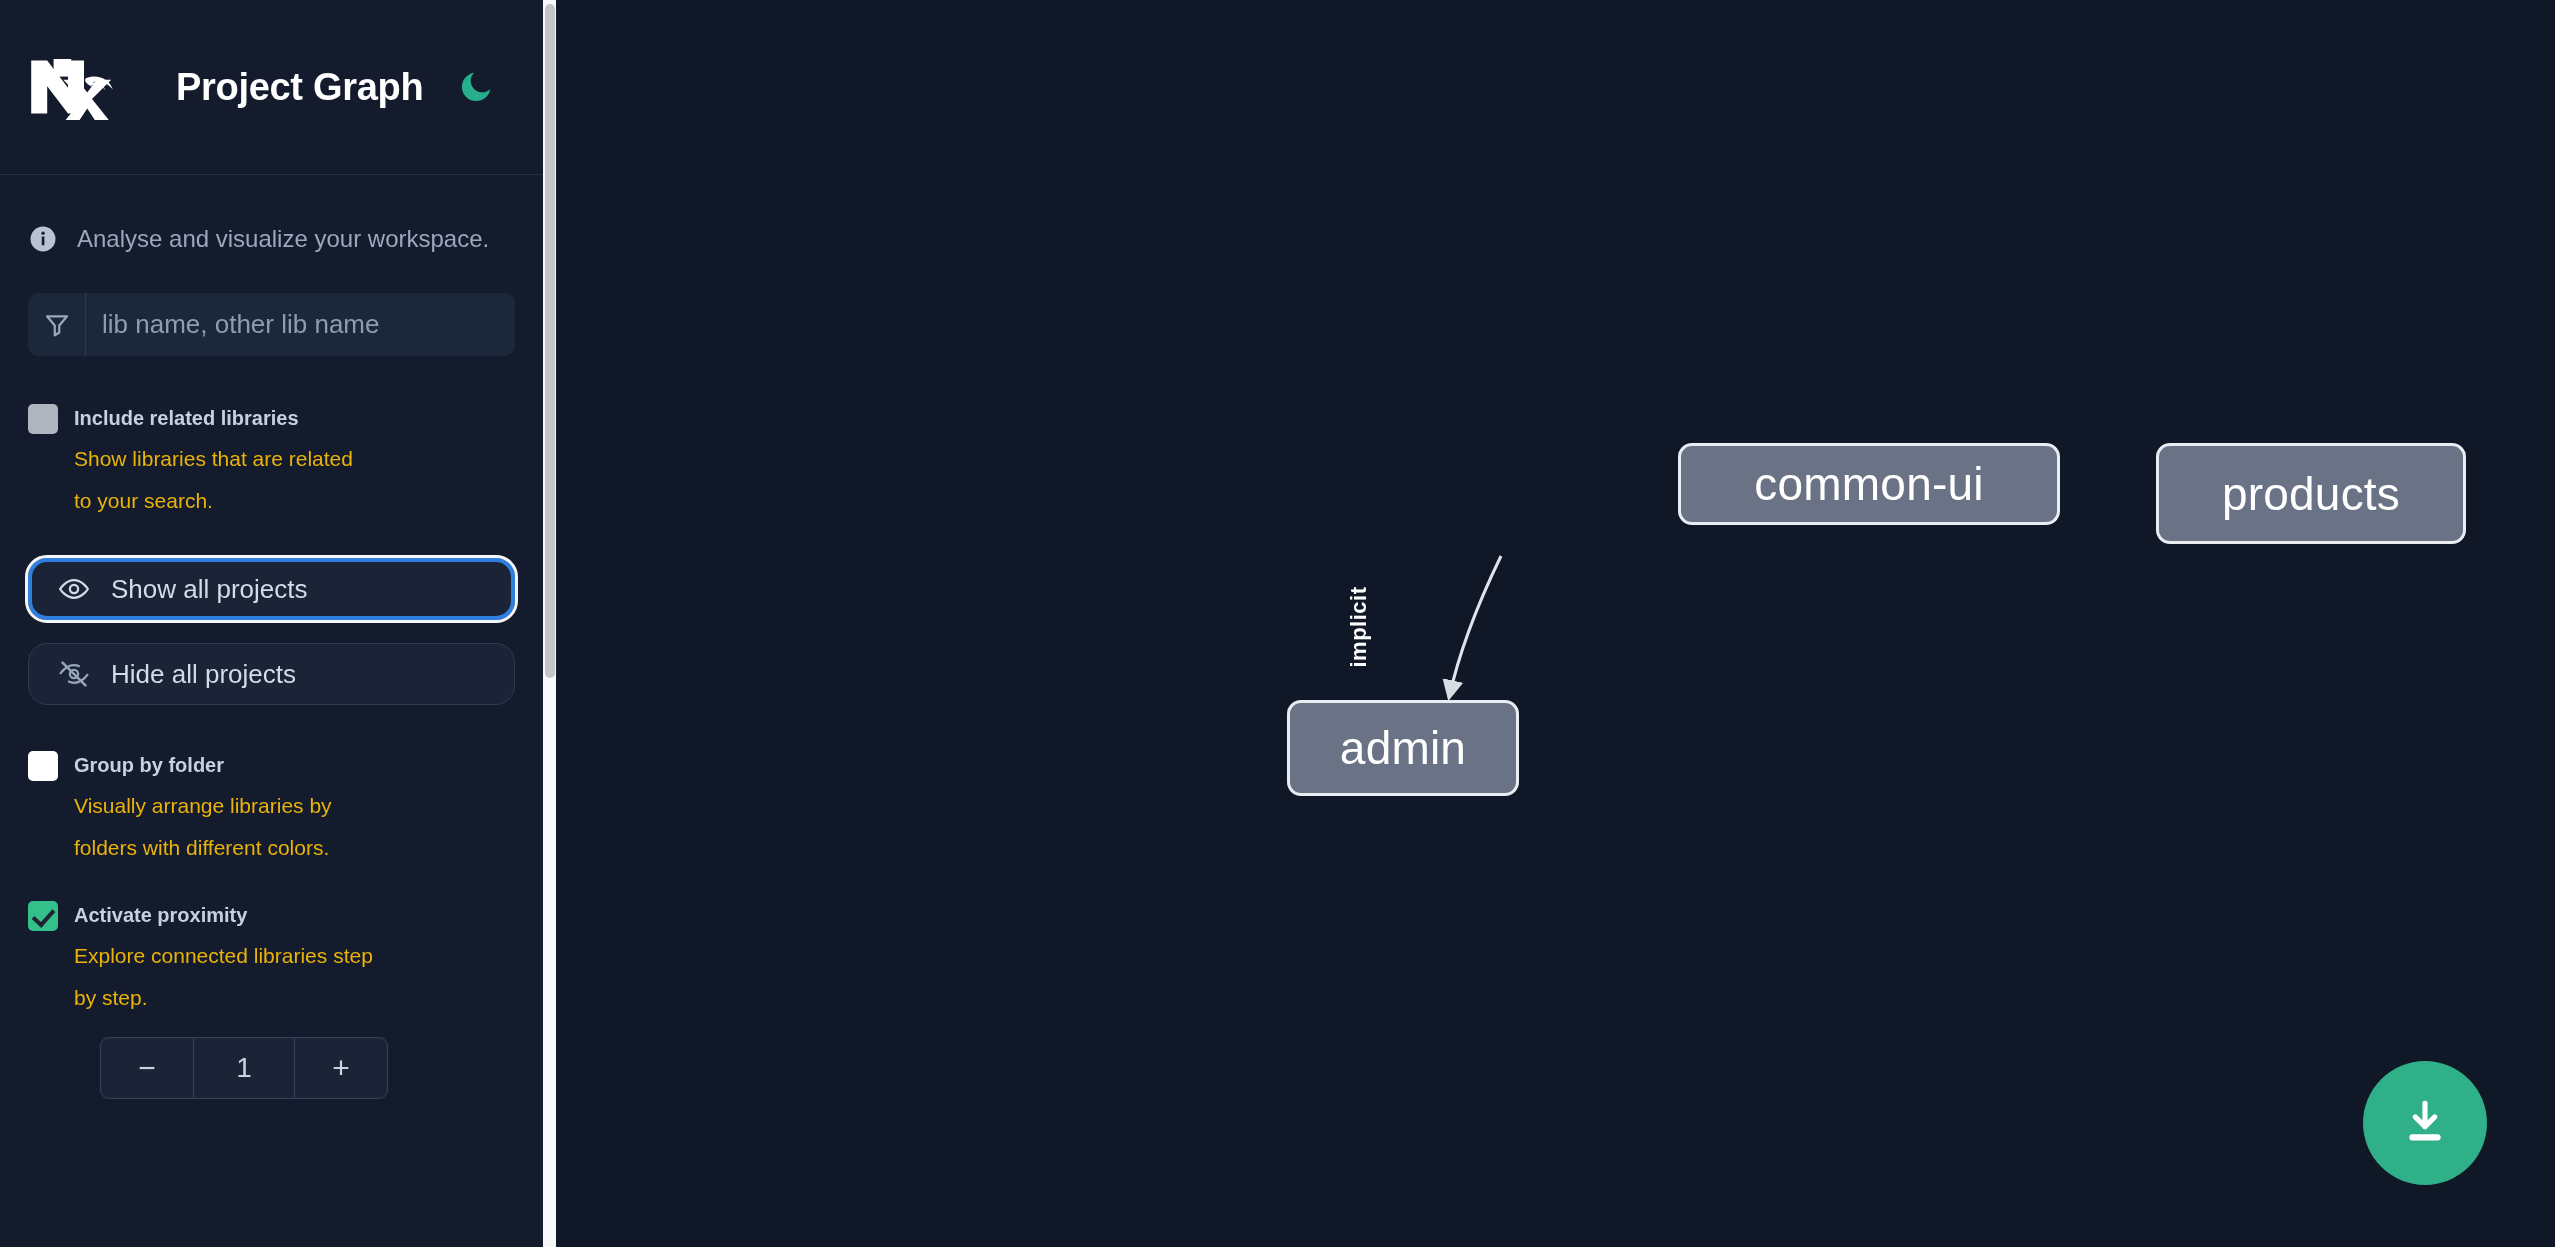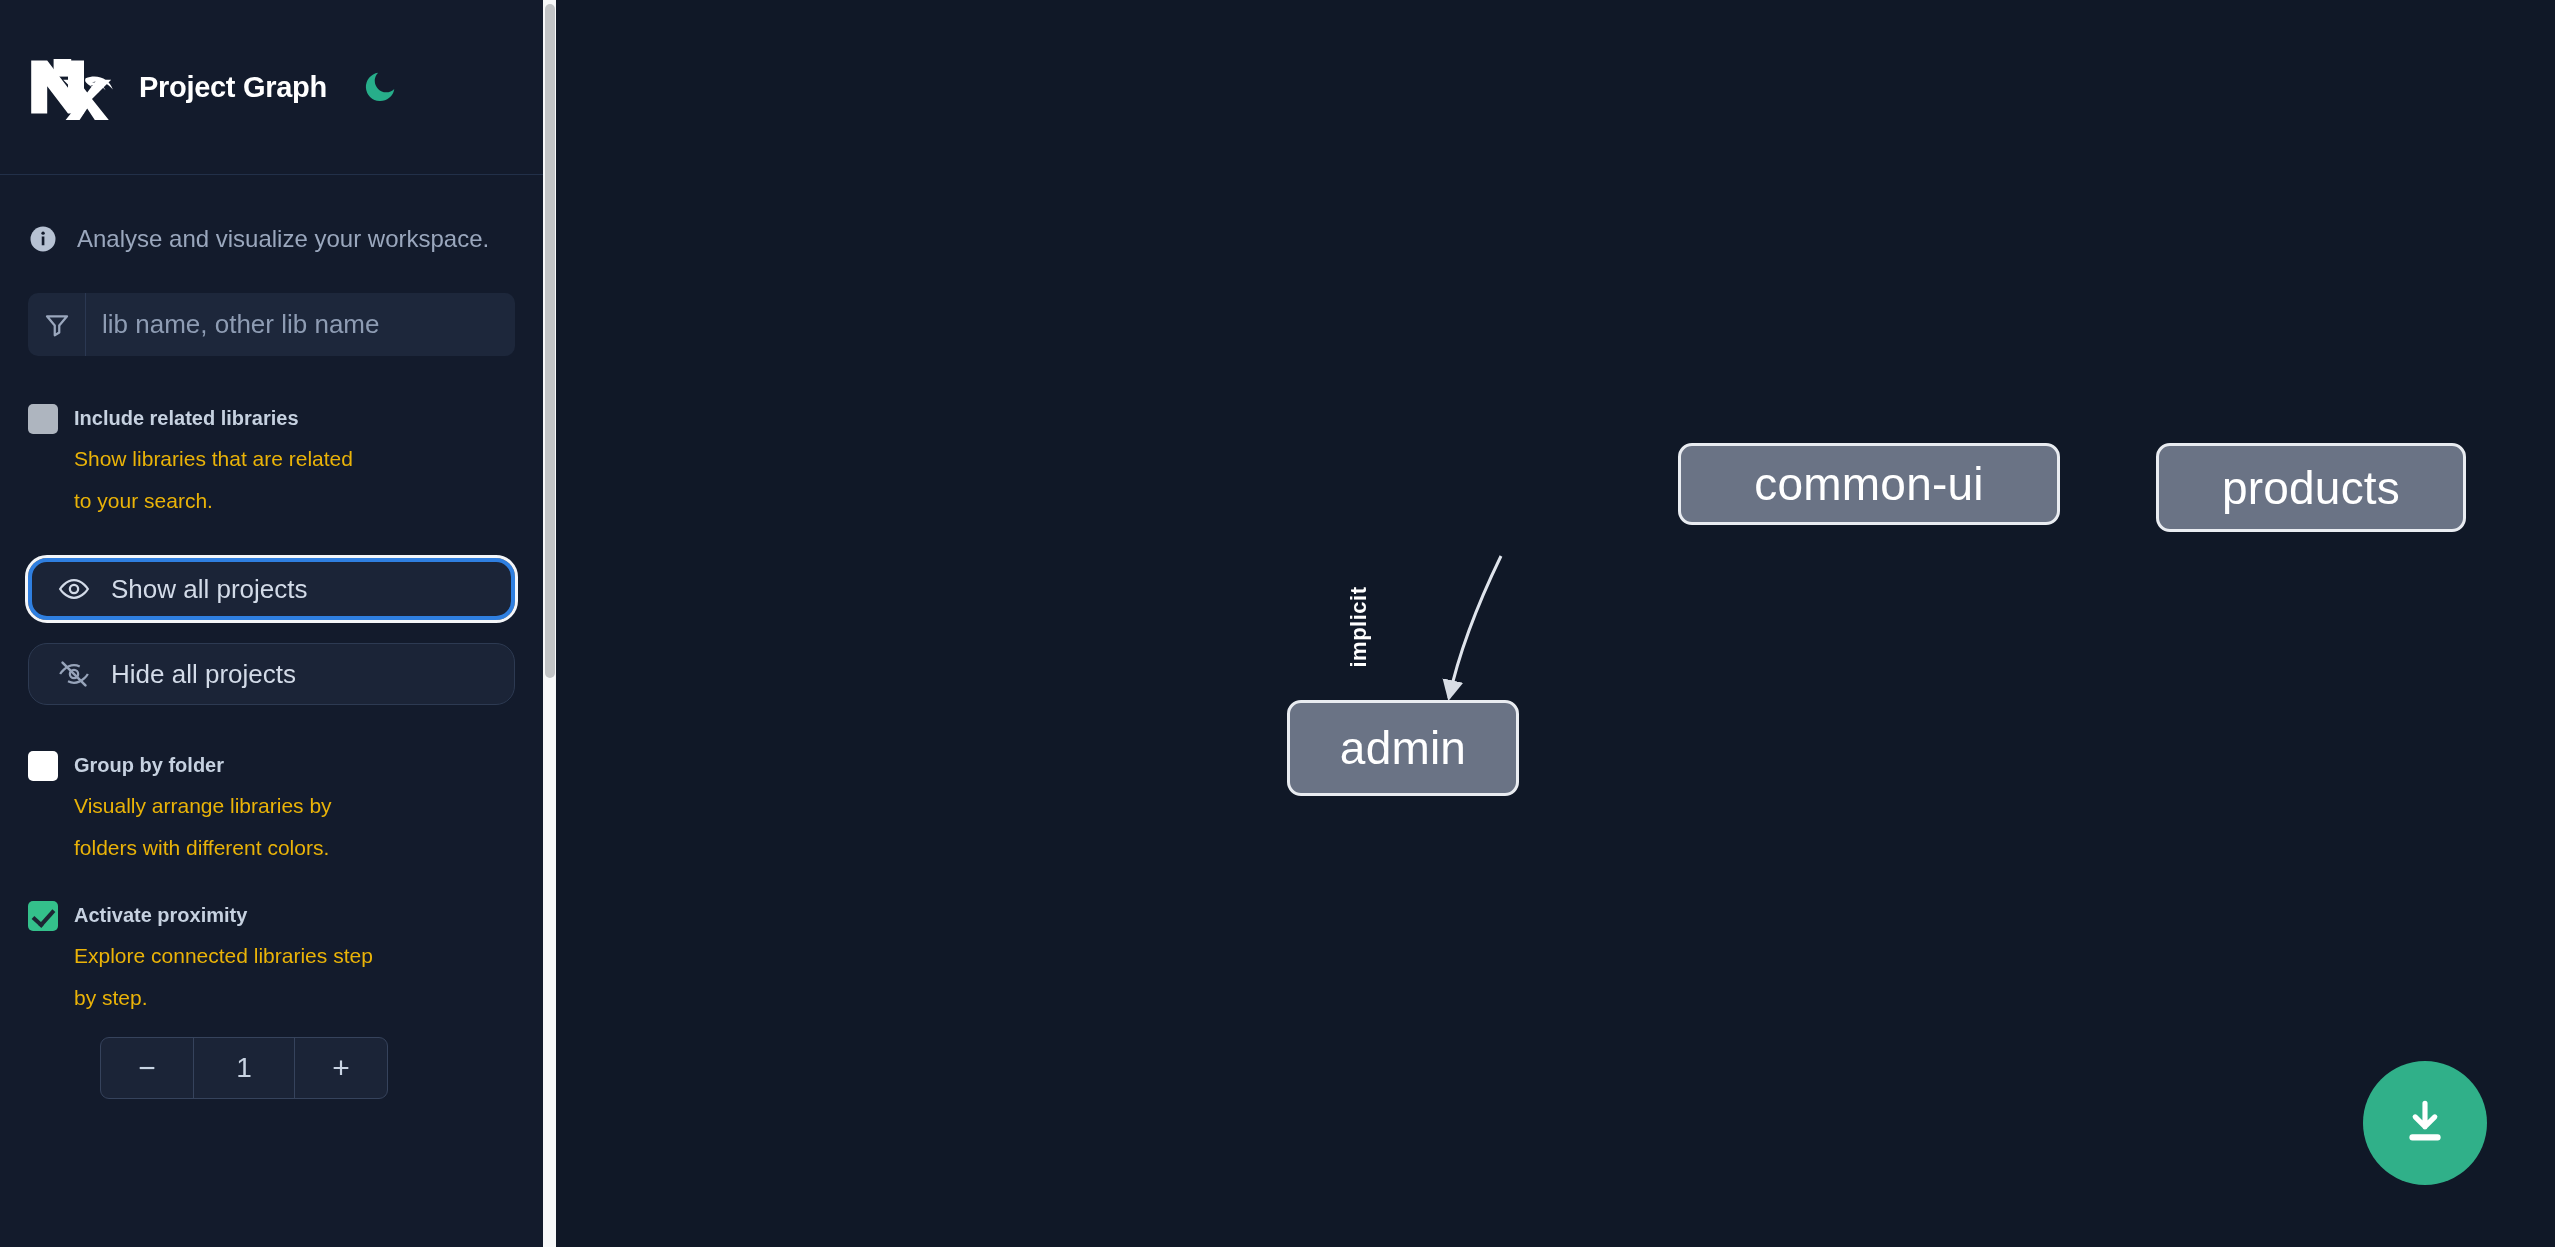--- a/index.html
+++ b/index.html
@@ -42,24 +42,24 @@
   
   .header {
     height: 175px;
     display: flex;
     align-items: center;
     padding-left: 28px;
     border-bottom: 1px solid #223049;
   }
   .nx-logo { width: 96px; height: 66px; flex: 0 0 96px; }
   .app-title {
-    font-size: 29px;
+    font-size: 38px;
     font-weight: 600;
     color: #ffffff;
-    margin-left: 15px;
+    margin-left: 52px;
     letter-spacing: -0.3px;
     white-space: nowrap;
   }
   .theme-toggle {
     margin-left: 30px;
     width: 46px; height: 46px;
     display: flex; align-items: center; justify-content: center;
     cursor: pointer;
   }
 
@@ -383,21 +383,21 @@
       </defs>
 
       <path d="M 280 113 C 262 150, 240 200, 228 255" fill="none" stroke="#dfe4ec" stroke-width="3" marker-end="url(#arrow)" transform="translate(665,443)"></path>
 
       <path d="M 176 113 C 160 150, 142 200, 130 255" fill="none" stroke="#dfe4ec" stroke-width="3" marker-end="url(#arrow)" transform="translate(2004,443)"></path>
     </svg>
 
     <div class="edge-label" style="left:762px; top:614px;">implicit</div>
 
     <div class="node" style="left:1122px; top:443px;  width:382px; height:82px;">common-ui</div>
-    <div class="node" style="left:1600px; top:443px;  width:310px; height:89px;">products</div>
+    <div class="node" style="left:1600px; top:443px;  width:310px; height:101px;">products</div>
 
     <div class="node" style="left:731px;  top:700px;  width:232px; height:96px;">admin</div>
 
     <button id="download-fab">
       <span>
         <svg viewBox="0 0 24 24" width="56" height="56" aria-hidden="true">
           <path fill="none" stroke="#ffffff" stroke-width="2.2" stroke-linecap="round" stroke-linejoin="round" d="M12 4v10m0 0l-4.2-4.2M12 14l4.2-4.2"></path>
           <path stroke="#ffffff" stroke-width="2.6" stroke-linecap="round" d="M6.6 18.6h10.8"></path>
         </svg>
       </span>

